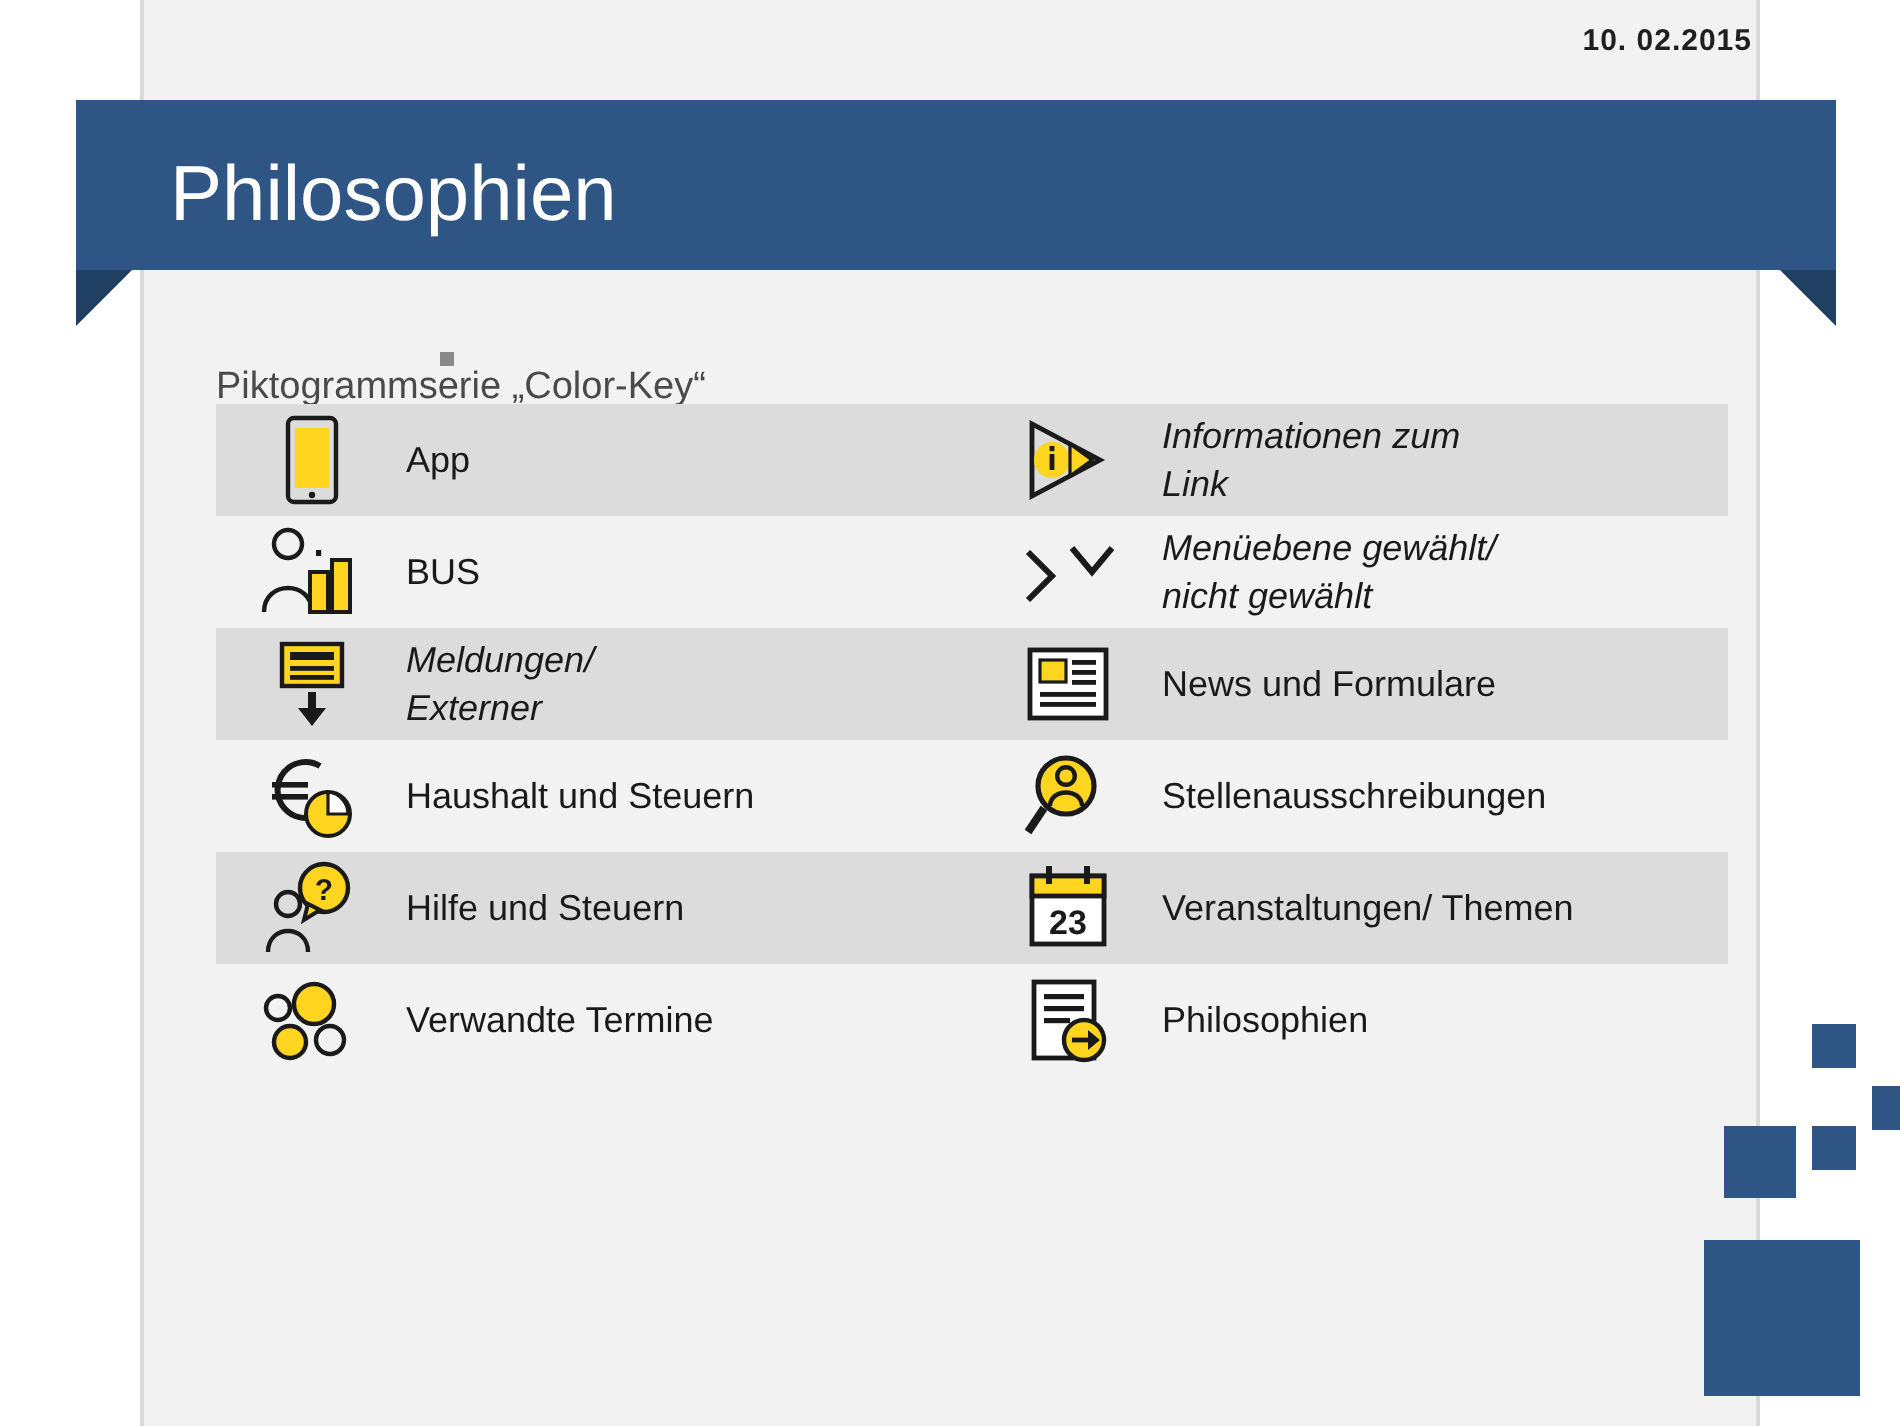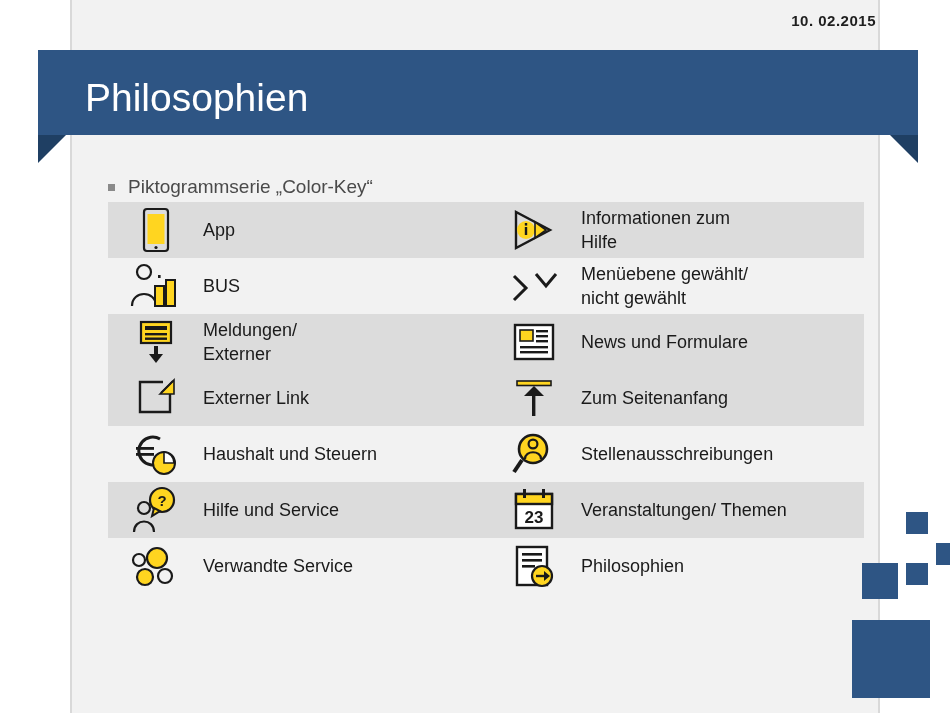--- a/index.html
+++ b/index.html
@@ -91,20 +91,21 @@
     border-bottom: 28px solid transparent;
   }
 
   
   .bullet-row {
     position: absolute;
     left: 108px;
     top: 176px;
     display: flex;
     align-items: center;
+    flex-direction: column;
   }
   .bullet-square {
     width: 7px;
     height: 7px;
     background: #8a8a8a;
     margin-right: 13px;
   }
   .bullet-text {
     font-size: 19px;
     color: #4a4a4a;
@@ -136,21 +137,21 @@
     color: #1a1a1a;
     line-height: 1.35;
     padding-right: 8px;
   }
   .icon-wrap {
     display: flex;
     align-items: center;
     justify-content: center;
     height: 56px;
   }
-  .lbl2 { display: block; }
+  .lbl2 { display: block; font-style: italic; }
 
   
   .sq {
     position: absolute;
     background: #2e5584;
   }
   .sq-a { left: 906px; top: 512px; width: 22px; height: 22px; }
   .sq-b { left: 936px; top: 543px; width: 14px; height: 22px; }
   .sq-c { left: 862px; top: 563px; width: 36px; height: 36px; }
   .sq-d { left: 906px; top: 563px; width: 22px; height: 22px; }
@@ -197,21 +198,21 @@
               <polygon points="6,4 6,40 40,22" fill="none" stroke="#1a1a1a" stroke-width="2.4"></polygon>
               <circle cx="16" cy="22" r="9" fill="#ffd520"></circle>
               <rect x="14.8" y="19" width="2.4" height="8" fill="#1a1a1a"></rect>
               <rect x="14.8" y="15" width="2.4" height="2.6" fill="#1a1a1a"></rect>
               <polygon points="25,14 25,30 36,22" fill="#ffd520" stroke="#1a1a1a" stroke-width="1.6"></polygon>
             </svg>
           </div>
         </td>
         <td class="label-cell">
           <span class="lbl2">Informationen zum</span>
-          <span class="lbl2">Hilfe</span>
+          <span class="lbl2">Link</span>
         </td>
       </tr>
 
       <tr class="even">
         <td class="icon-cell">
           <div class="icon-wrap">
             <svg width="56" height="48" viewBox="0 0 56 48">
               <circle cx="16" cy="10" r="7" fill="none" stroke="#1a1a1a" stroke-width="2.2"></circle>
               <path d="M4 44 C4 28, 28 28, 28 44" fill="none" stroke="#1a1a1a" stroke-width="2.2"></path>
               <rect x="27" y="24" width="9" height="20" fill="#ffd520" stroke="#1a1a1a" stroke-width="2"></rect>
@@ -262,42 +263,20 @@
               <rect x="25" y="20" width="12" height="2.4" fill="#1a1a1a"></rect>
               <rect x="9" y="26" width="28" height="2.4" fill="#1a1a1a"></rect>
               <rect x="9" y="31" width="28" height="2.4" fill="#1a1a1a"></rect>
             </svg>
           </div>
         </td>
         <td class="label-cell">News und Formulare</td>
       </tr>
 
 
-      <tr class="odd">
-        <td class="icon-cell">
-          <div class="icon-wrap">
-            <svg width="48" height="40" viewBox="0 0 48 40">
-              <polyline points="31,4 8,4 8,34 38,34 38,14" fill="none" stroke="#1a1a1a" stroke-width="2.4"></polyline>
-              <polygon points="28,16 42,2 42,16" fill="#ffd520" stroke="#1a1a1a" stroke-width="1.6"></polygon>
-              <line x1="29" y1="15" x2="41" y2="3" stroke="#1a1a1a" stroke-width="2"></line>
-            </svg>
-          </div>
-        </td>
-        <td class="label-cell">Externer Link</td>
-        <td class="icon-cell">
-          <div class="icon-wrap">
-            <svg width="46" height="44" viewBox="0 0 46 44">
-              <rect x="6" y="5" width="34" height="4.5" fill="#ffd520" stroke="#1a1a1a" stroke-width="1.6"></rect>
-              <rect x="21" y="18" width="3.4" height="22" fill="#1a1a1a"></rect>
-              <polygon points="13,20 33,20 23,10" fill="#1a1a1a"></polygon>
-            </svg>
-          </div>
-        </td>
-        <td class="label-cell">Zum Seitenanfang</td>
-      </tr>
 
       <tr class="even">
         <td class="icon-cell">
           <div class="icon-wrap">
             <svg width="52" height="46" viewBox="0 0 52 46">
               <path d="M30 8 a14 14 0 1 0 0 24" fill="none" stroke="#1a1a1a" stroke-width="3"></path>
               <rect x="6" y="16" width="18" height="2.8" fill="#1a1a1a"></rect>
               <rect x="6" y="22" width="18" height="2.8" fill="#1a1a1a"></rect>
               <circle cx="34" cy="32" r="11" fill="#ffd520" stroke="#1a1a1a" stroke-width="2"></circle>
               <path d="M34 32 L34 21 A11 11 0 0 1 44 32 Z" fill="#ffffff" stroke="#1a1a1a" stroke-width="1.6"></path>
@@ -323,21 +302,21 @@
           <div class="icon-wrap">
             <svg width="52" height="48" viewBox="0 0 52 48">
               <circle cx="14" cy="22" r="6" fill="none" stroke="#1a1a1a" stroke-width="2.2"></circle>
               <path d="M4 46 C4 32, 24 32, 24 46" fill="none" stroke="#1a1a1a" stroke-width="2.2"></path>
               <circle cx="32" cy="14" r="12" fill="#ffd520" stroke="#1a1a1a" stroke-width="2.2"></circle>
               <polygon points="24,22 22,30 30,25" fill="#ffd520" stroke="#1a1a1a" stroke-width="2"></polygon>
               <text x="32" y="20" font-family="Liberation Sans, sans-serif" font-size="15" font-weight="bold" fill="#1a1a1a" text-anchor="middle">?</text>
             </svg>
           </div>
         </td>
-        <td class="label-cell">Hilfe und Service</td>
+        <td class="label-cell">Hilfe und Steuern</td>
         <td class="icon-cell">
           <div class="icon-wrap">
             <svg width="46" height="46" viewBox="0 0 46 46">
               <rect x="5" y="7" width="36" height="34" fill="#ffffff" stroke="#1a1a1a" stroke-width="2.4"></rect>
               <rect x="5" y="7" width="36" height="10" fill="#ffd520" stroke="#1a1a1a" stroke-width="2.4"></rect>
               <rect x="12" y="2" width="3" height="9" fill="#1a1a1a"></rect>
               <rect x="31" y="2" width="3" height="9" fill="#1a1a1a"></rect>
               <text x="23" y="36" font-family="Liberation Sans, sans-serif" font-size="17" font-weight="bold" fill="#1a1a1a" text-anchor="middle">23</text>
             </svg>
           </div>
@@ -349,21 +328,21 @@
         <td class="icon-cell">
           <div class="icon-wrap">
             <svg width="54" height="44" viewBox="0 0 54 44">
               <circle cx="10" cy="16" r="6" fill="none" stroke="#1a1a1a" stroke-width="2.2"></circle>
               <circle cx="28" cy="14" r="10" fill="#ffd520" stroke="#1a1a1a" stroke-width="2.2"></circle>
               <circle cx="16" cy="33" r="8" fill="#ffd520" stroke="#1a1a1a" stroke-width="2.2"></circle>
               <circle cx="36" cy="32" r="7" fill="none" stroke="#1a1a1a" stroke-width="2.2"></circle>
             </svg>
           </div>
         </td>
-        <td class="label-cell">Verwandte Service</td>
+        <td class="label-cell">Verwandte Termine</td>
         <td class="icon-cell">
           <div class="icon-wrap">
             <svg width="46" height="46" viewBox="0 0 46 46">
               <rect x="6" y="4" width="30" height="38" fill="#ffffff" stroke="#1a1a1a" stroke-width="2.4"></rect>
               <rect x="11" y="10" width="20" height="2.6" fill="#1a1a1a"></rect>
               <rect x="11" y="16" width="20" height="2.6" fill="#1a1a1a"></rect>
               <rect x="11" y="22" width="13" height="2.6" fill="#1a1a1a"></rect>
               <circle cx="31" cy="33" r="10" fill="#ffd520" stroke="#1a1a1a" stroke-width="2.2"></circle>
               <line x1="25" y1="33" x2="35" y2="33" stroke="#1a1a1a" stroke-width="2.4"></line>
               <polygon points="33,28 39,33 33,38" fill="#1a1a1a"></polygon>

